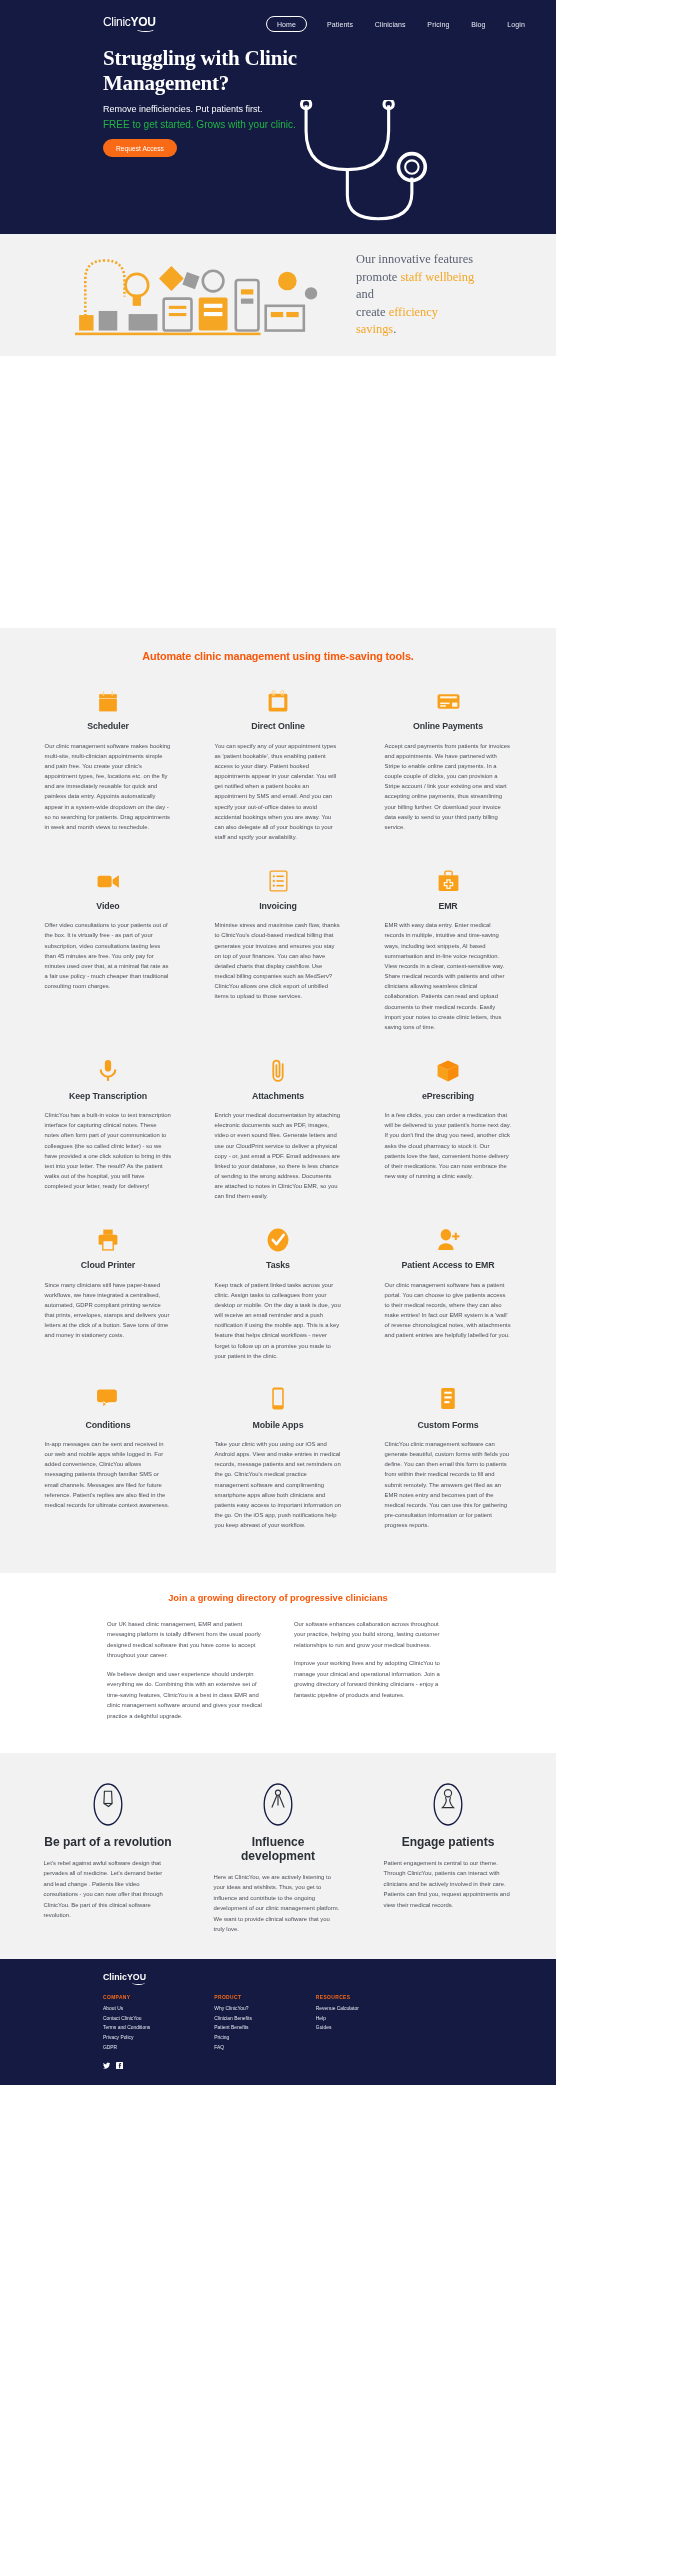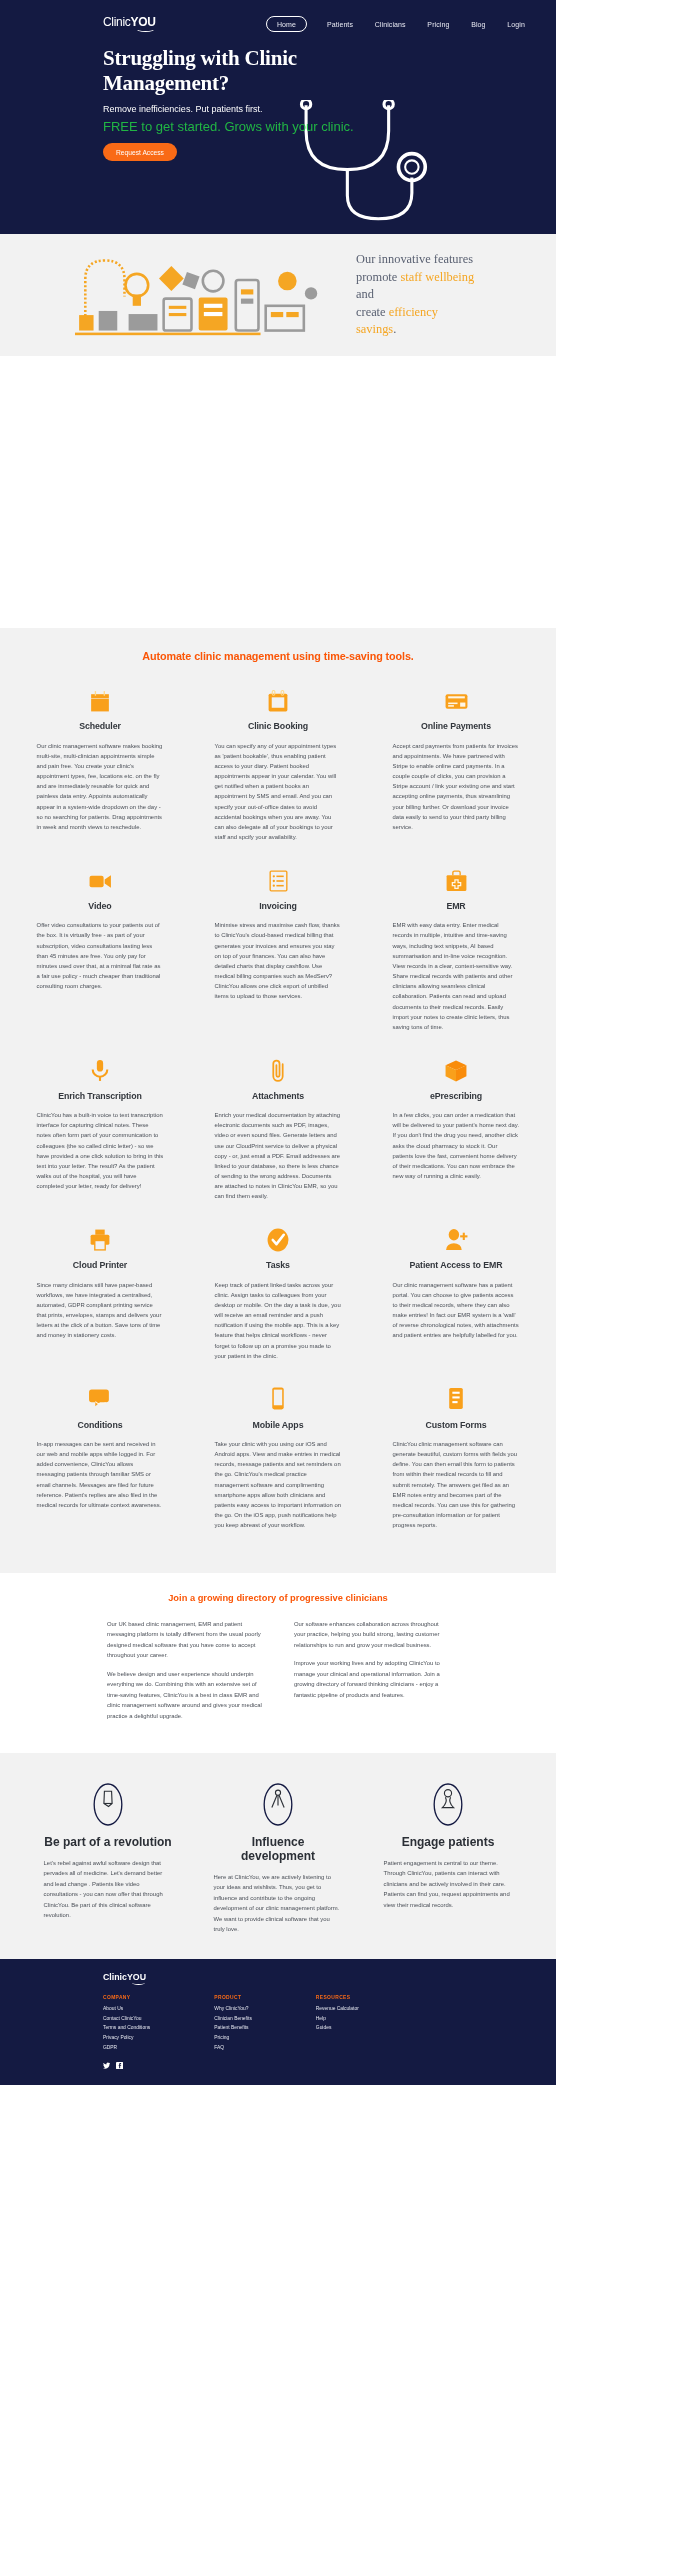--- a/index.html
+++ b/index.html
@@ -82,21 +82,21 @@
     letter-spacing: -0.2px;
   }
   .hero-sub {
     margin-top: 8.8px;
     font-size: 9px;
     color: #ffffff;
     font-weight: 400;
   }
   .hero-free {
     margin-top: 4.6px;
-    font-size: 13px;
+    font-size: 10px;
     color: #21b544;
     font-weight: 400;
   }
   .hero-btn {
     margin-top: 9.3px;
     display: inline-block;
     background: #f96a16;
     color: #fff;
     font-size: 6.7px;
     border: none;
@@ -143,21 +143,21 @@
     color: #fb5607;
     font-size: 10.8px;
     font-weight: bold;
     letter-spacing: -0.1px;
     margin-bottom: 21.6px;
   }
   .grid {
     display: grid;
     grid-template-columns: repeat(3, 170px);
     justify-content: center;
-    column-gap: 8px;
+    column-gap: 0px;
   }
   .card {
     padding: 0 21.6px 20.6px 21.6px;
     text-align: left;
   }
   .card-icon {
     height: 30px;
     display: flex;
     align-items: flex-end;
     justify-content: center;
@@ -380,21 +380,21 @@
         </div>
         <div class="card">
           <div class="card-icon">
             <svg width="24" height="23" viewBox="0 0 46 44">
               <rect x="5" y="7" width="36" height="34" rx="3" fill="#f9a01b"></rect>
               <rect x="11" y="14" width="24" height="20" fill="#f2f2f2"></rect>
               <rect x="12" y="1" width="5" height="9" rx="2.5" fill="none" stroke="#ffd98a" stroke-width="2"></rect>
               <rect x="29" y="1" width="5" height="9" rx="2.5" fill="none" stroke="#ffd98a" stroke-width="2"></rect>
             </svg>
           </div>
-          <h3 class="card-title">Clinic Booking</h3>
+          <h3 class="card-title">Direct Online</h3>
           <p class="card-body">You can specify any of your appointment types as 'patient bookable', thus enabling patient access to your diary. Patient booked appointments appear in your calendar. You will get notified when a patient books an appointment by SMS and email. And you can specify your out-of-office dates to avoid accidental bookings when you are away. You can also delegate all of your bookings to your staff and spcify your availability.</p>
         </div>
         <div class="card">
           <div class="card-icon">
             <svg width="25" height="23" viewBox="0 0 48 44">
               <rect x="3" y="8" width="42" height="28" rx="4" fill="#f9a01b"></rect>
               <rect x="8" y="12" width="32" height="4" fill="#fff6e5"></rect>
               <rect x="8" y="24" width="18" height="3" fill="#fff6e5"></rect>
               <rect x="8" y="29" width="11" height="3" fill="#fff6e5"></rect>
               <rect x="31" y="24" width="10" height="8" fill="#fff6e5"></rect>
@@ -440,21 +440,21 @@
           <p class="card-body">EMR with easy data entry. Enter medical records in multiple, intuitive and time-saving ways,  including text snippets, AI based summarisation and in-line voice recognition. View records in a clear, context-sensitive way. Share medical records with patients and other clinicians allowing seamless clinical collaboration. Patients can read and upload documents to their medical records. Easily import your notes to create clinic letters, thus saving tons of time.</p>
         </div>
         <div class="card">
           <div class="card-icon">
             <svg width="24" height="24" viewBox="0 0 46 46">
               <rect x="17" y="2" width="12" height="22" rx="6" fill="#f9a01b"></rect>
               <path d="M9 20 a14 14 0 0 0 28 0" fill="none" stroke="#f9a01b" stroke-width="4"></path>
               <rect x="21" y="33" width="4" height="9" fill="#f9a01b"></rect>
             </svg>
           </div>
-          <h3 class="card-title">Enrich Transcription</h3>
+          <h3 class="card-title">Keep Transcription</h3>
           <p class="card-body">ClinicYou has a built-in voice to text transcription interface for capturing clinical notes. These notes often form part of your communication to colleagues (the so called clinic letter) - so we have provided a one click solution to bring in this text into your letter. The result? As the patient walks out of the hospital, you will have completed your letter, ready for delivery!</p>
         </div>
         <div class="card">
           <div class="card-icon">
             <svg width="23" height="24" viewBox="0 0 44 46">
               <path d="M30 10 V33 a9 9 0 0 1 -18 0 V9 a6 6 0 0 1 12 0 V31 a3 3 0 0 1 -6 0 V12" fill="none" stroke="#f9a01b" stroke-width="3.4" stroke-linecap="round"></path>
             </svg>
           </div>
           <h3 class="card-title">Attachments</h3>
           <p class="card-body">Enrich your medical documentation by attaching electronic documents such as PDF, images, video or even sound files. Generate letters and use our CloudPrint service to deliver a physical copy - or, just email a PDF. Email addresses are linked to your database, so there is less chance of sending to the wrong address. Documents are attached to notes in ClinicYou EMR, so you can find them easily.</p>

